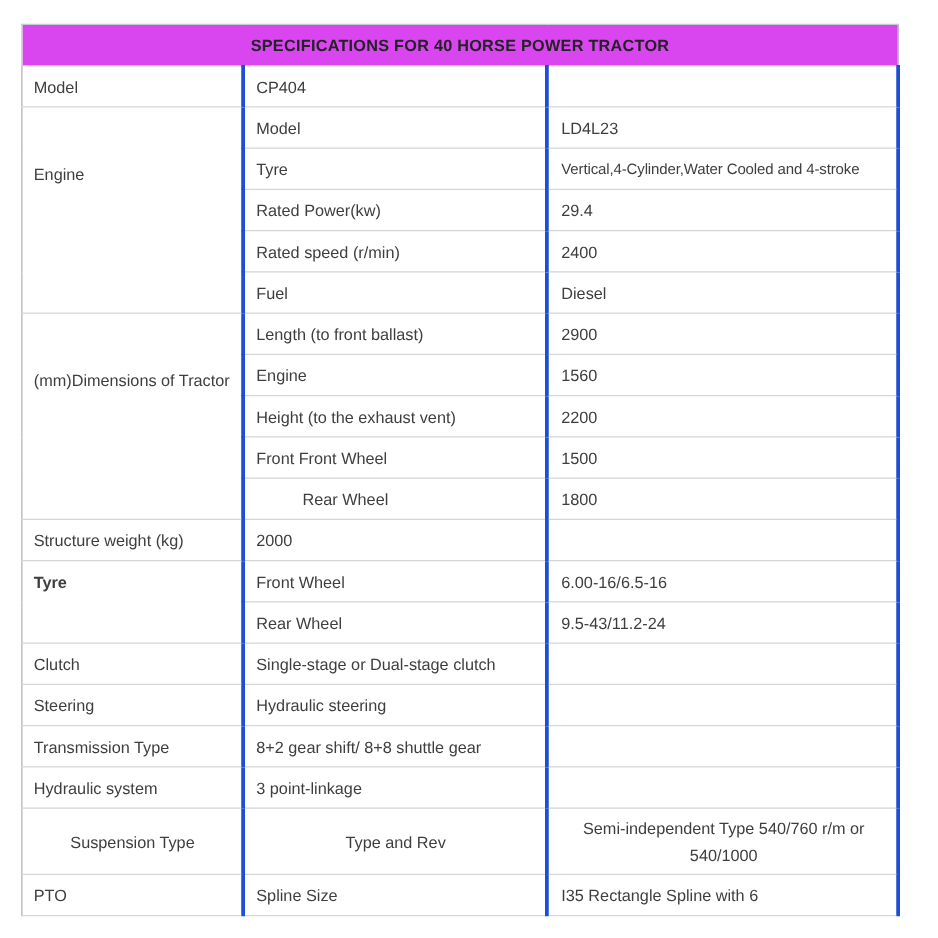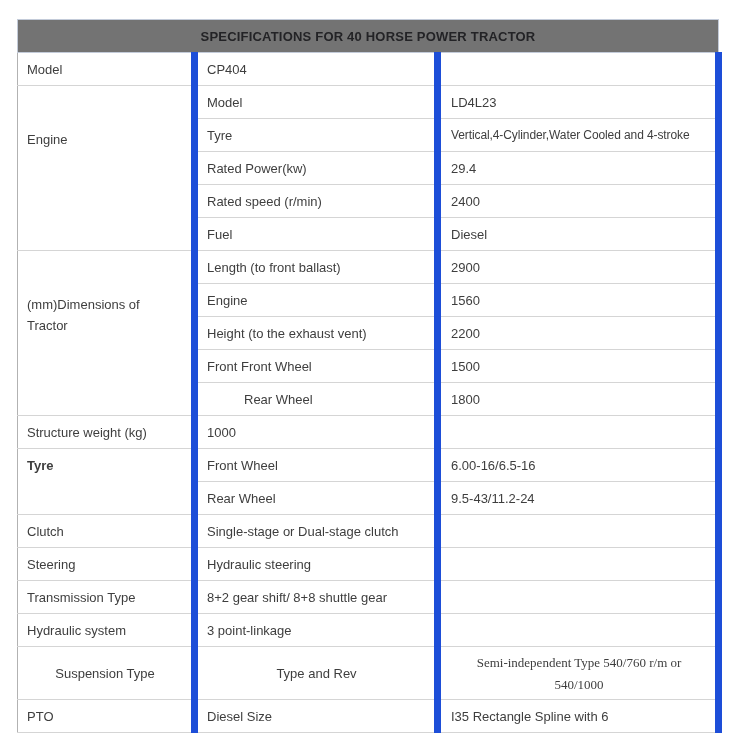--- a/index.html
+++ b/index.html
@@ -19,55 +19,55 @@
     position: absolute;
     left: 17px; top: 19px;
     width: 701px;
     border-collapse: collapse;
     table-layout: fixed;
   }
   col.c1 { width: 177px; }
   col.c2 { width: 243px; }
   col.c3 { width: 281px; }
   th.title {
-    background: #737373;
+    background: #d946ef;
     border: 1px solid #c3cbd9;
     height: 28px;
     font-size: 13px;
     font-weight: bold;
     letter-spacing: 0.2px;
     color: #232326;
     text-align: center;
     vertical-align: middle;
     padding: 0;
   }
   td {
     border-bottom: 1px solid #d5d5d5;
     border-left: 1px solid #b2b2b2;
-    border-right: 7px solid #1d4ed8;
+    border-right: 3px solid #1d4ed8;
     font-size: 13px;
     color: #3e3e3e;
     height: 33px;
     padding: 2px 8px 0 9px;
     vertical-align: middle;
     background: #ffffff;
     overflow: hidden;
     line-height: 1.45;
     margin-top: 21px;
   }
   tr { height: 33px; }
   tr.tall { height: 53px; text-align: center; }
   tr.tall td { height: 53px; }
   td.cat { line-height: 1.6; }
   td.cat-deep { vertical-align: top; padding-top: 44px; }
   td.cat-multi { vertical-align: top; padding-top: 7px; font-weight: bold; }
   td.lbl.indent { padding-left: 46px; }
   td.val { white-space: nowrap; padding-left: 10px; }
   td.val.long { font-size: 12px; letter-spacing: -0.1px; }
-  td.val.wrap { white-space: normal; line-height: 1.7; font-family: Liberation Serif, serif; }
+  td.val.wrap { white-space: normal; line-height: 1.7; }
 </style>
 </head>
 <body>
 
 <div class="page">
   <table class="spec">
     <colgroup>
       <col class="c1">
         <col class="c2">
         <col class="c3">
@@ -120,21 +120,21 @@
         <tr>
           <td class="lbl">Front Front Wheel</td>
           <td class="val">1500</td>
         </tr>
         <tr>
           <td class="lbl indent">Rear Wheel</td>
           <td class="val">1800</td>
         </tr>
         <tr>
           <td rowspan="1" class="cat">Structure weight (kg)</td>
-          <td class="lbl">1000</td>
+          <td class="lbl">2000</td>
           <td class="val"></td>
         </tr>
         <tr>
           <td rowspan="2" class="cat cat-multi">Tyre</td>
           <td class="lbl">Front Wheel</td>
           <td class="val">6.00-16/6.5-16</td>
         </tr>
         <tr>
           <td class="lbl">Rear Wheel</td>
           <td class="val">9.5-43/11.2-24</td>
@@ -159,18 +159,18 @@
           <td class="lbl">3 point-linkage</td>
           <td class="val"></td>
         </tr>
         <tr class="tall">
           <td rowspan="1" class="cat">Suspension Type</td>
           <td class="lbl">Type and Rev</td>
           <td class="val wrap">Semi-independent Type 540/760 r/m or 540/1000</td>
         </tr>
         <tr>
           <td rowspan="1" class="cat">PTO</td>
-          <td class="lbl">Diesel Size</td>
+          <td class="lbl">Spline Size</td>
           <td class="val">I35 Rectangle Spline with 6</td>
         </tr>
       </tbody>
   </table>
 </div>
 
 </body></html>

